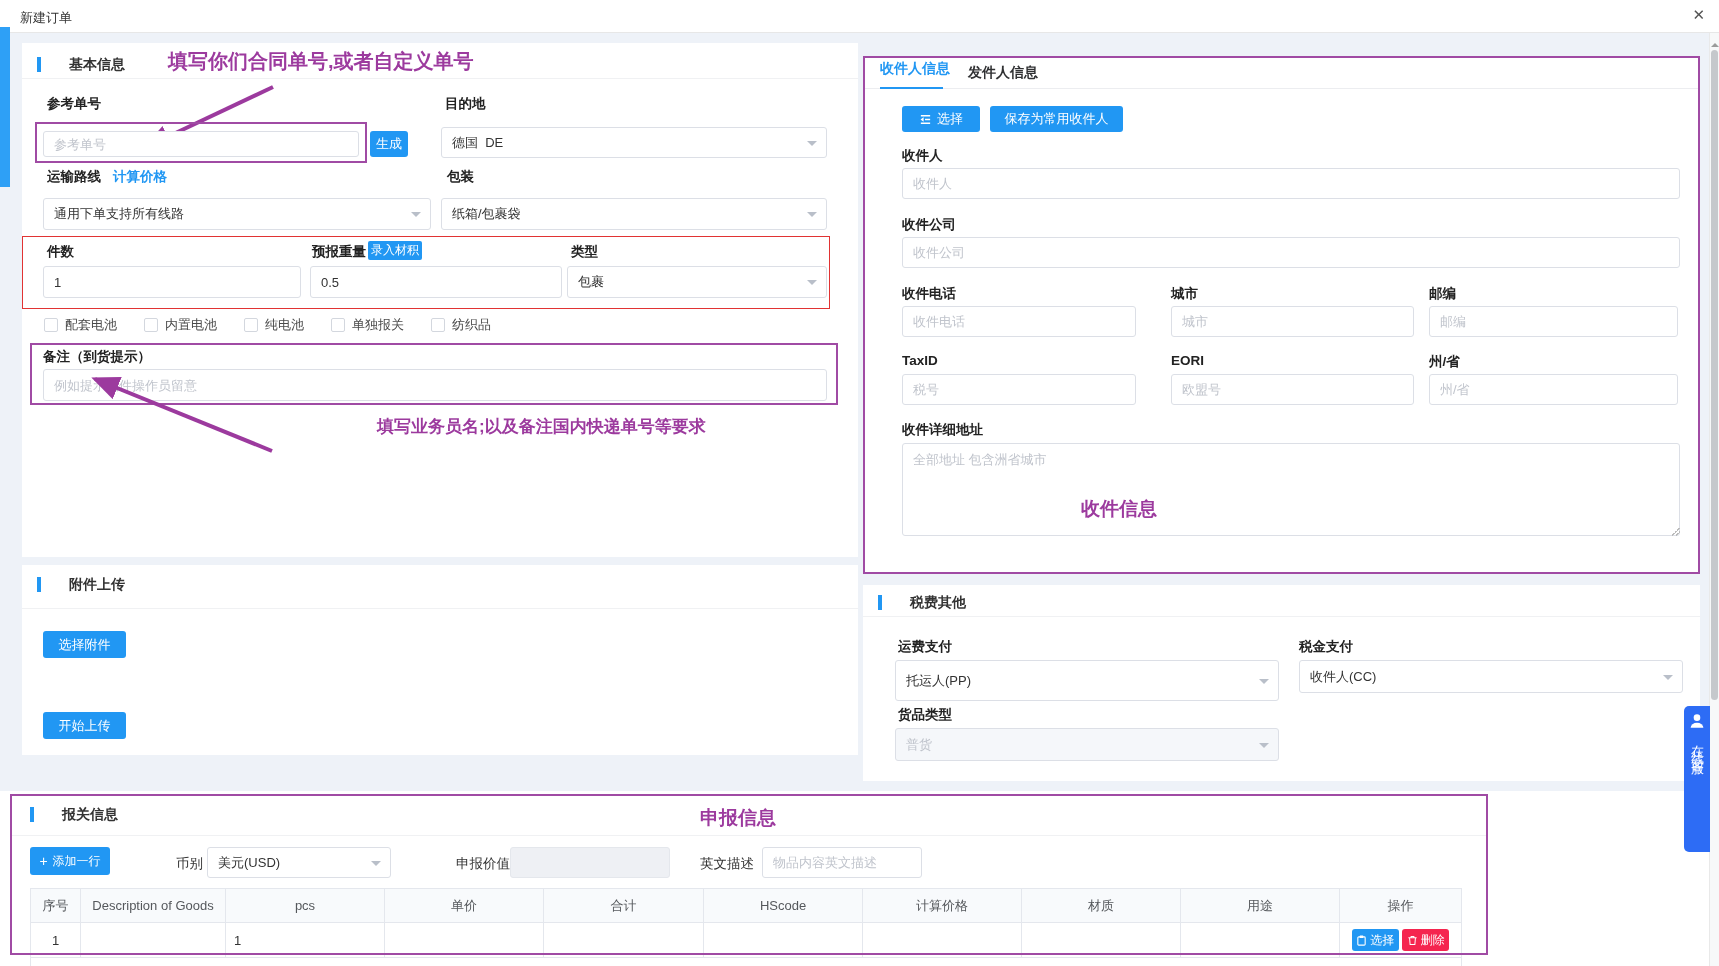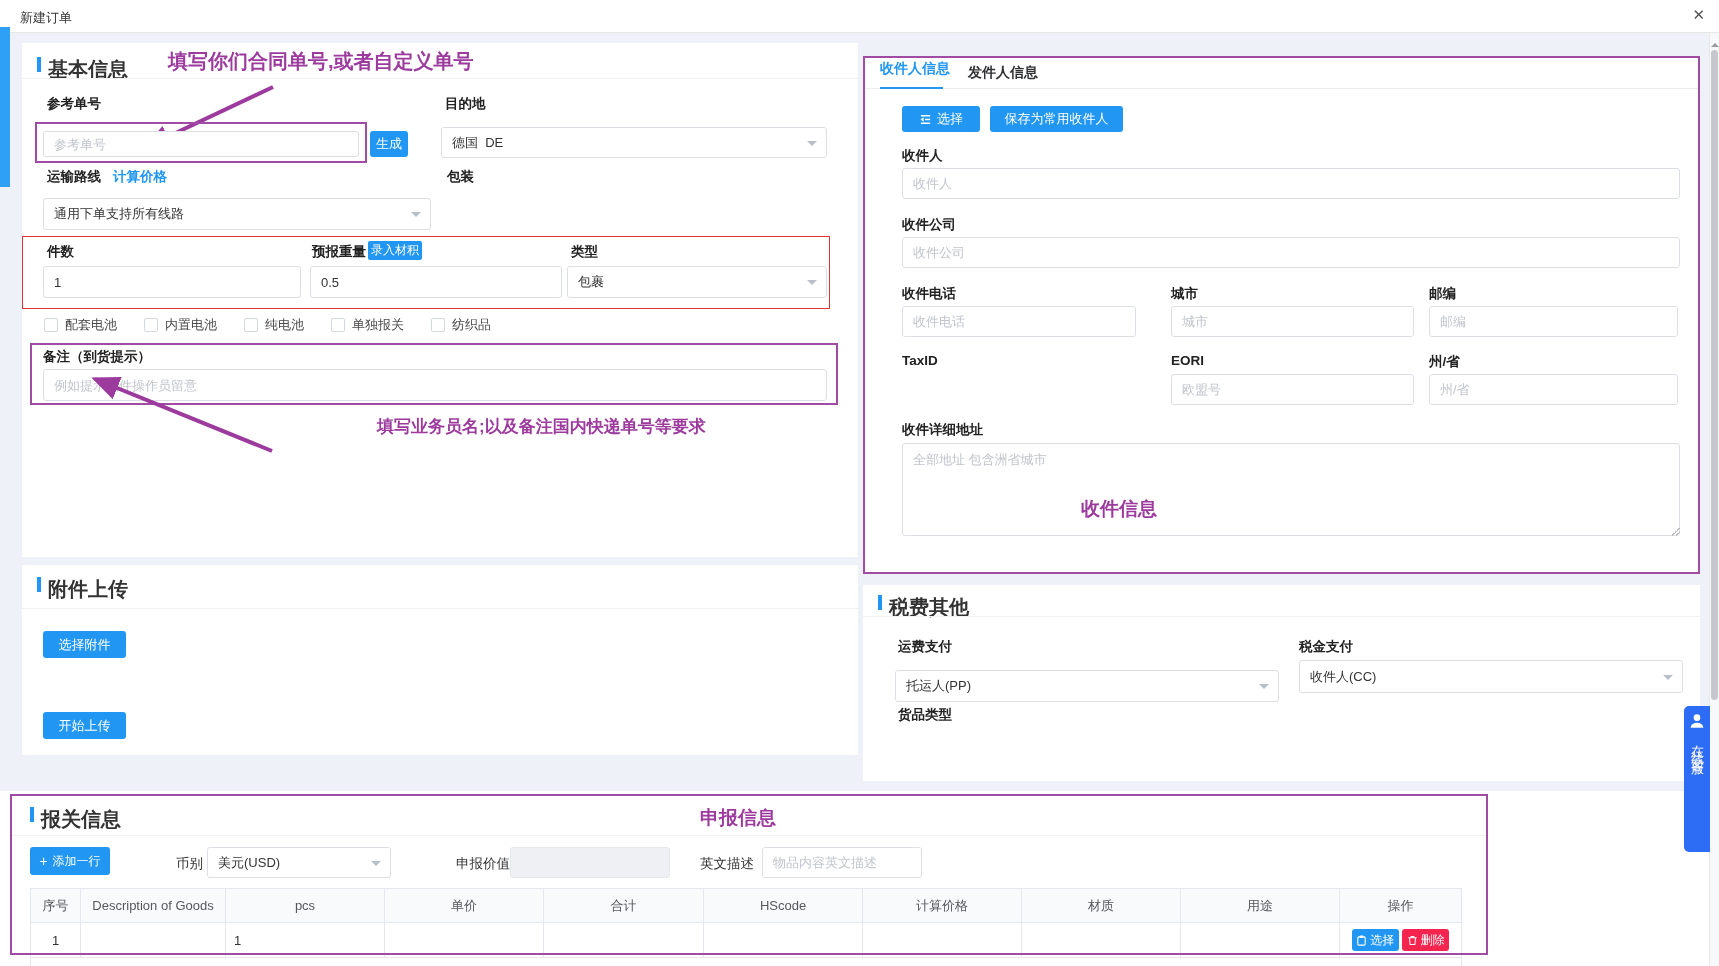--- a/index.html
+++ b/index.html
@@ -12,21 +12,21 @@
   .close-x { position:absolute; right:14px; top:6px; font-size:15px; color:#545454; cursor:pointer; }
 
   .blue-stripe { position:absolute; left:0; top:27px; width:10px; height:160px; background:#2ea0f6; z-index:6; }
 
   
   .sb-track { position:absolute; right:0; top:33px; width:10px; height:933px; background:#f7f8f9; border-left:1px solid #e9e9e9; z-index:7; }
   .sb-arrow { position:absolute; left:1px; top:6px; width:0; height:0; border:4px solid transparent; border-bottom-color:#9b9b9b; }
   .sb-thumb { position:absolute; left:1px; top:17px; width:7px; height:650px; background:#c5c8cc; border-radius:4px; }
 
   .card { position:absolute; background:#fff; }
-  .sec-head { position:absolute; font-size:20px; font-weight:bold; color:#333; }
+  .sec-head { position:absolute; font-size:14px; font-weight:bold; color:#333;margin-left:21px; }
   .sec-bar { position:absolute; width:4px; height:15px; background:#2197f3; }
   .divider { position:absolute; height:1px; background:#f0f1f3; }
 
   .label { position:absolute; font-size:13.5px; font-weight:bold; color:#222; white-space:nowrap; }
   .inp { position:absolute; border:1px solid #dcdfe6; border-radius:3px; background:#fff; font-size:13px; color:#333; padding:0 10px; font-family:"Liberation Sans",sans-serif; outline:none; }
   .inp::placeholder { color:#c0c4cc; }
   textarea.inp { resize:none; padding-top:7px; }
   .sel { position:absolute; border:1px solid #dcdfe6; border-radius:3px; background:#fff; font-size:13px; color:#333; display:flex; align-items:center; padding:0 26px 0 10px; cursor:pointer; }
   .sel .caret { position:absolute; right:9px; top:50%; margin-top:-2px; width:0; height:0; border:5px solid transparent; border-top-color:#b9bfc9; }
   .sel.ghost { background:#f5f7fa; color:#c0c4cc; }
@@ -108,20 +108,24 @@
     </div>
 
     <div class="label" style="left:25px; top:125px;">运输路线</div>
     <div class="link" style="left:91px; top:125px;">计算价格</div>
     <div class="sel" style="left:21px; top:155px; width:388px; height:32px;">
       <span>通用下单支持所有线路</span>
       <span class="caret"></span>
     </div>
 
     <div class="label" style="left:425px; top:125px;">包装</div>
+    <div class="sel" style="left:419px; top:155px; width:386px; height:32px;">
+      <span>纸箱/包裹袋</span>
+      <span class="caret"></span>
+    </div>
 
     <div class="red-box" style="left:0px; top:193px; width:808px; height:73px;"></div>
     <div class="label" style="left:25px; top:200px;">件数</div>
     <input class="inp" style="left: 21px; top: 223px; width: 258px; height: 32px;" value="1">
 
     <div class="label" style="left:290px; top:200px;">预报重量</div>
     <div class="badge" style="left:346px; top:198px; width:54px; height:19px;">录入材积</div>
     <input class="inp" style="left: 288px; top: 223px; width: 252px; height: 32px;" value="0.5">
 
     <div class="label" style="left:549px; top:200px;">类型</div>
@@ -203,47 +207,52 @@
     <div class="label" style="left:37px; top:227px;">收件电话</div>
     <div class="label" style="left:306px; top:227px;">城市</div>
     <div class="label" style="left:564px; top:227px;">邮编</div>
     <input class="inp" style="left: 37px; top: 248px; width: 234px; height: 31px;" placeholder="收件电话">
     <input class="inp" style="left: 306px; top: 248px; width: 243px; height: 31px;" placeholder="城市">
     <input class="inp" style="left: 564px; top: 248px; width: 249px; height: 31px;" placeholder="邮编">
 
     <div class="label" style="left:37px; top:295px;">TaxID</div>
     <div class="label" style="left:306px; top:295px;">EORI</div>
     <div class="label" style="left:564px; top:295px;">州/省</div>
+    <input class="inp" style="left: 37px; top: 316px; width: 234px; height: 31px;" placeholder="税号">
     <input class="inp" style="left: 306px; top: 316px; width: 243px; height: 31px;" placeholder="欧盟号">
     <input class="inp" style="left: 564px; top: 316px; width: 249px; height: 31px;" placeholder="州/省">
 
     <div class="label" style="left:37px; top:363px;">收件详细地址</div>
     <textarea class="inp" style="left: 37px; top: 385px; width: 778px; height: 93px;" placeholder="全部地址 包含洲省城市"></textarea>
     <div class="resize-grip" style="right:18px; bottom:36px;"></div>
 
     <div class="ann" style="left:216px; top:438px; font-size:19px;">收件信息</div>
   </div>
 
   <div class="card" style="left:863px; top:585px; width:837px; height:196px;">
     <div class="sec-bar" style="left:15px; top:10px;"></div>
     <div class="sec-head" style="left:26px; top:9px;">税费其他</div>
     <div class="divider" style="left:0; top:31px; width:837px;"></div>
 
     <div class="label" style="left:35px; top:53px;">运费支付</div>
     <div class="label" style="left:436px; top:53px;">税金支付</div>
-    <div class="sel" style="left:32px; top:85px; width:384px; height:32px;">
+    <div class="sel" style="left:32px; top:75px; width:384px; height:41px;">
       <span>托运人(PP)</span>
       <span class="caret"></span>
     </div>
     <div class="sel" style="left:436px; top:75px; width:384px; height:33px;">
       <span>收件人(CC)</span>
       <span class="caret"></span>
     </div>
 
     <div class="label" style="left:35px; top:121px;">货品类型</div>
+    <div class="sel ghost" style="left:32px; top:143px; width:384px; height:33px;">
+      <span>普货</span>
+      <span class="caret"></span>
+    </div>
   </div>
 
   <div class="card" style="left:0; top:791px; width:1709px; height:175px; overflow:hidden;">
     <div class="purple-box" style="left:10px; top:3px; width:1478px; height:161px; z-index:3;"></div>
     <div class="sec-bar" style="left:30px; top:16px;"></div>
     <div class="sec-head" style="left:41px; top:15px;">报关信息</div>
     <div class="ann" style="left:700px; top:14px; font-size:19px;">申报信息</div>
     <div class="divider" style="left:12px; top:44px; width:1474px;"></div>
 
     <button class="btn-blue" style="left:30px; top:56px; width:80px; height:28px; font-size:12px;">

